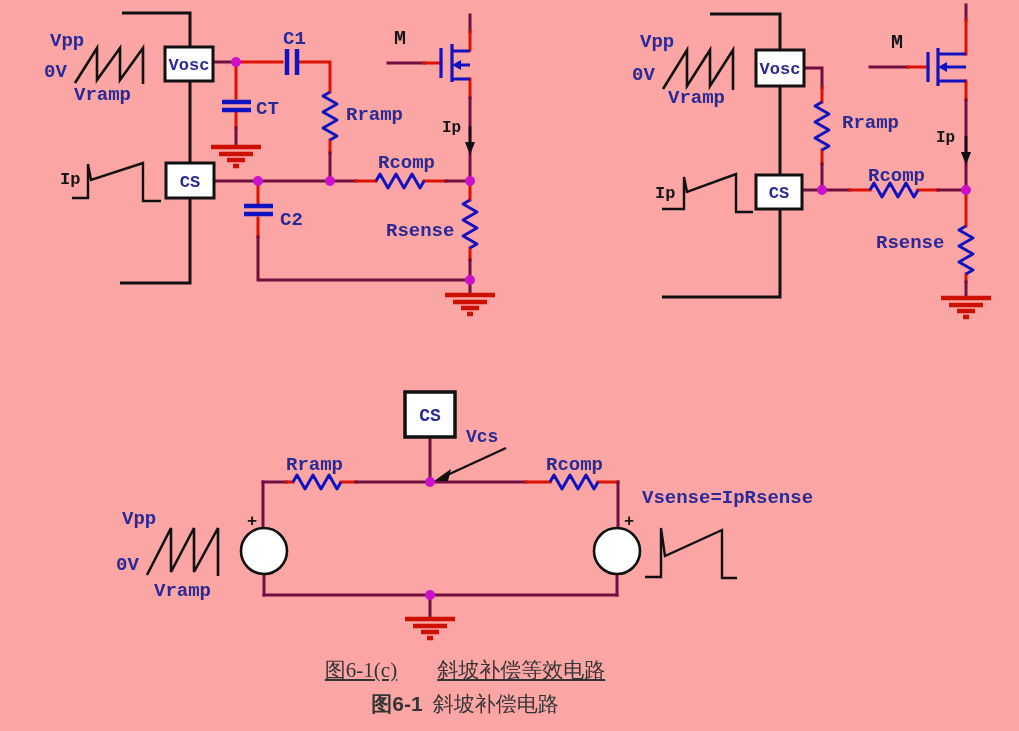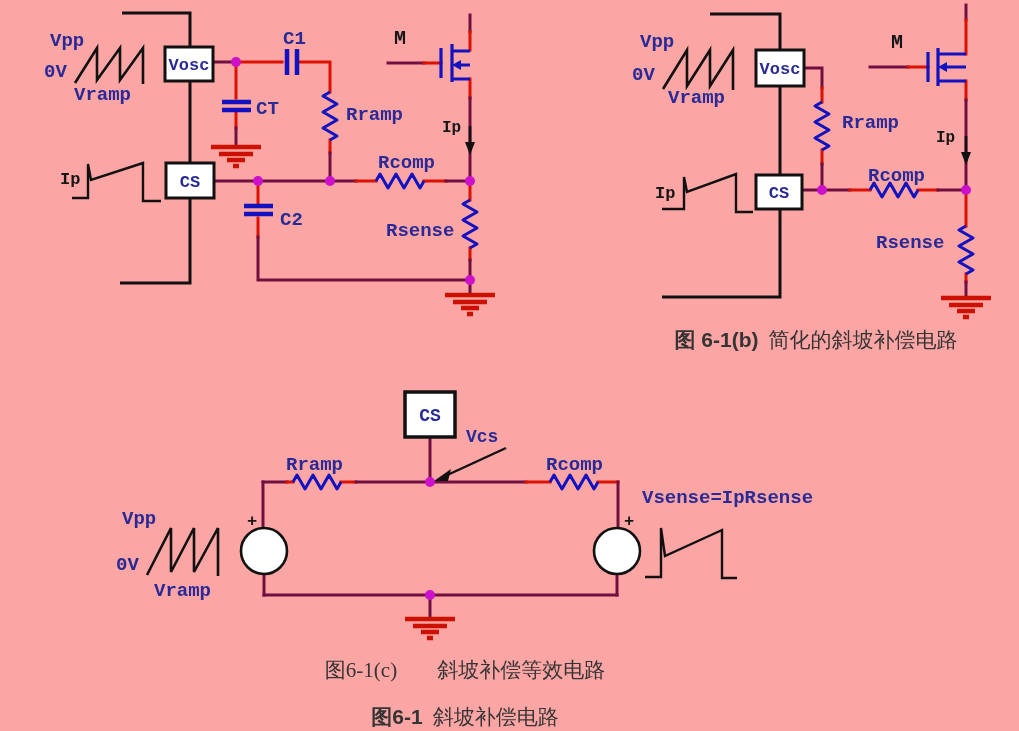--- a/index.html
+++ b/index.html
@@ -282,25 +282,22 @@
       <path d="M405,619 H455 M413,626 H447 M421,632 H439 M427,638 H433"></path>
     </g>
 
     <g fill="#cc10cc">
       <circle cx="430" cy="482" r="5"></circle>
       <circle cx="430" cy="595" r="5"></circle>
     </g>
   </g>
 </svg>
 
-  <div class="cap" style="left:640px;top:326px;width:352px;">
-    <span class="fig">图 6-1(b)</span><span class="sp"></span><span>简化的斜坡补偿电路</span>
-  </div>
-
-  <div class="cap" style="left:250px;top:656px;width:430px;">
+
+  <div class="cap" style="left:250px;top:656px;width:430px;text-decoration:underline;">
     <span>图6-1(c)</span><span class="gap"></span><span>斜坡补偿等效电路</span>
   </div>
 
-  <div class="cap" style="left:250px;top:690px;width:430px;margin-top:13px;">
+  <div class="cap" style="left:250px;top:690px;width:430px;">
     <span class="fig">图6-1</span><span class="sp"></span><span>斜坡补偿电路</span>
   </div>
 
 </div>
 
 </body></html>

